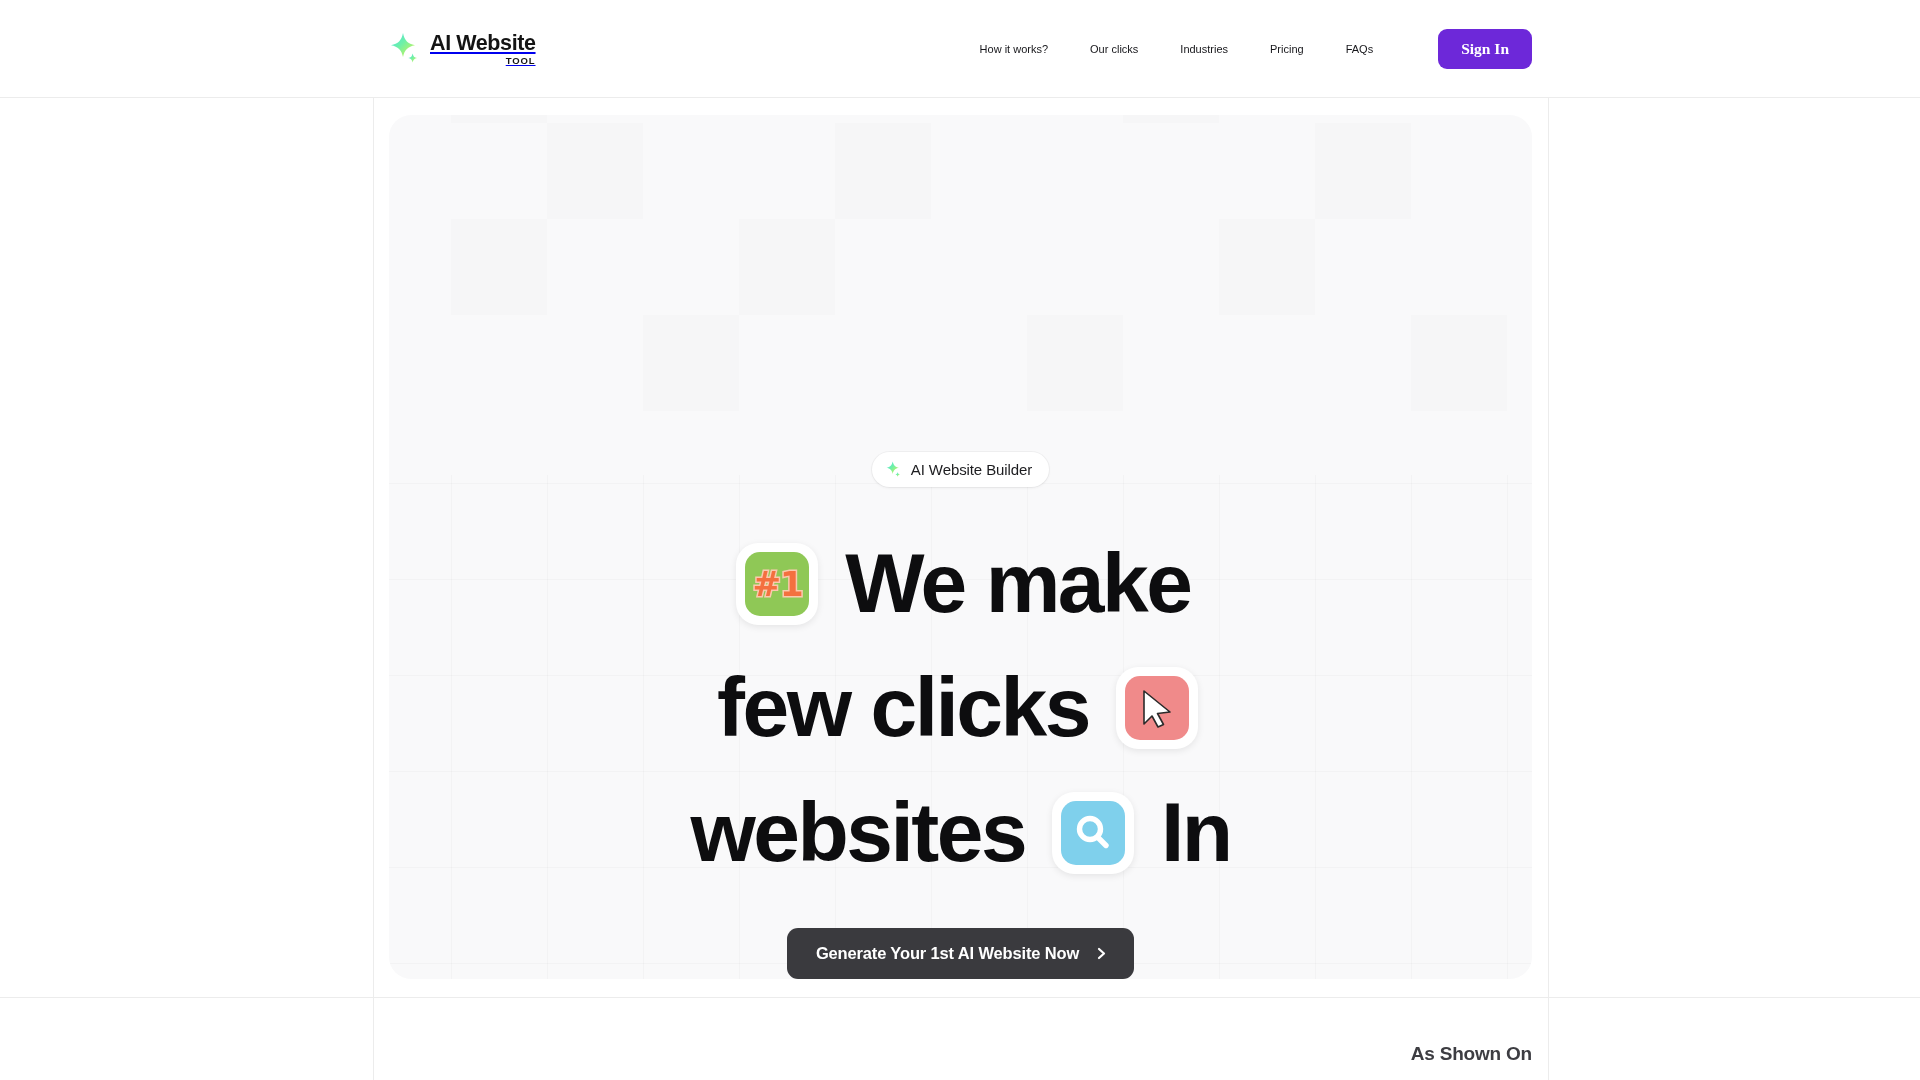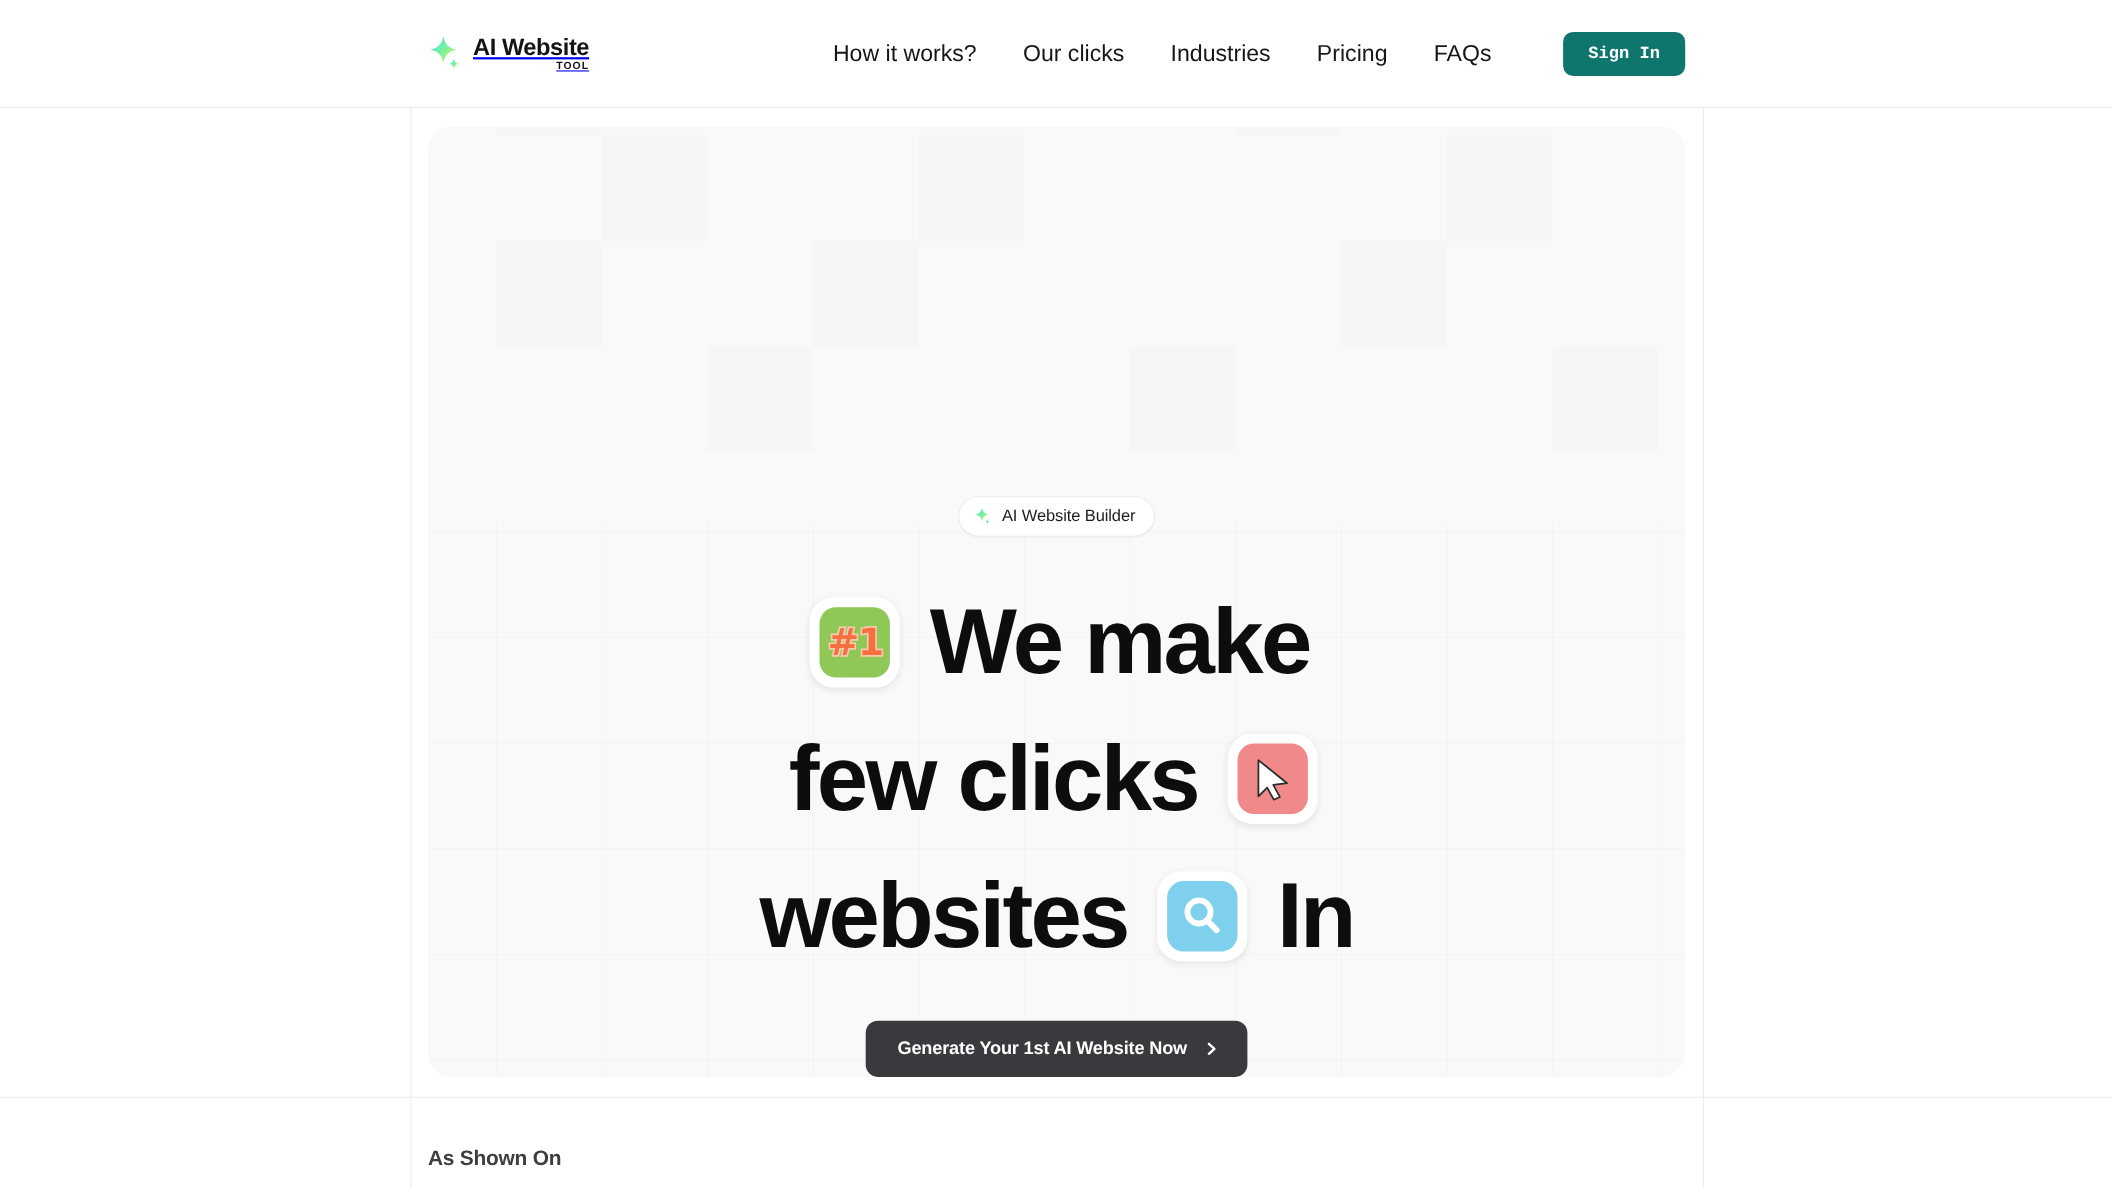--- a/index.html
+++ b/index.html
@@ -40,30 +40,30 @@
     line-height:1.05;
   }
   .logo-sub {
     font-size:9.5px; font-weight:700; color:#141414; letter-spacing:0.9px;
     margin-top:1px;
   }
 
   
   .nav { display:flex; align-items:center; gap:0px; margin-left:auto; }
   .nav-link {
-    font-size:21px; color:#16161a; text-decoration:none;
+    font-size:11px; color:#16161a; text-decoration:none;
     padding:8px 21px; white-space:nowrap; cursor:pointer; background:none; border:none;
     font-family:inherit;
   }
   .signin-btn {
     margin-left:44px;
-    background:#0f766e; color:#fff;
+    background:#6d28d9; color:#fff;
     font-size:15.5px; font-weight:600;
     border:none; border-radius:9px;
-    padding:11px 23px; cursor:pointer; font-family:Liberation Mono, monospace;
+    padding:11px 23px; cursor:pointer; font-family:Liberation Serif, serif;
     white-space:nowrap;
   }
 
   
   .hero {
     position:absolute; left:389px; top:115px;
     width:1143px; height:864px;
     background:#f9f9fa;
     border-radius:22px;
     overflow:hidden;
@@ -164,21 +164,21 @@
     letter-spacing:-0.15px;
   }
   .cta .chev { display:flex; align-items:center; }
 
   
   .divider {
     position:absolute; left:0; width:1920px; top:997px; height:1px; background:#ececec;
   }
   .as-shown {
     position:absolute; left:389px; top:1043px; width:1143px;
-    text-align:left;
+    text-align:right;
     font-size:19px; font-weight:700; color:#3d3d42;
     letter-spacing:-0.2px;
   }
 </style>
 </head>
 <body>
 
 <div class="page">
 
   <div class="rail left"></div>

